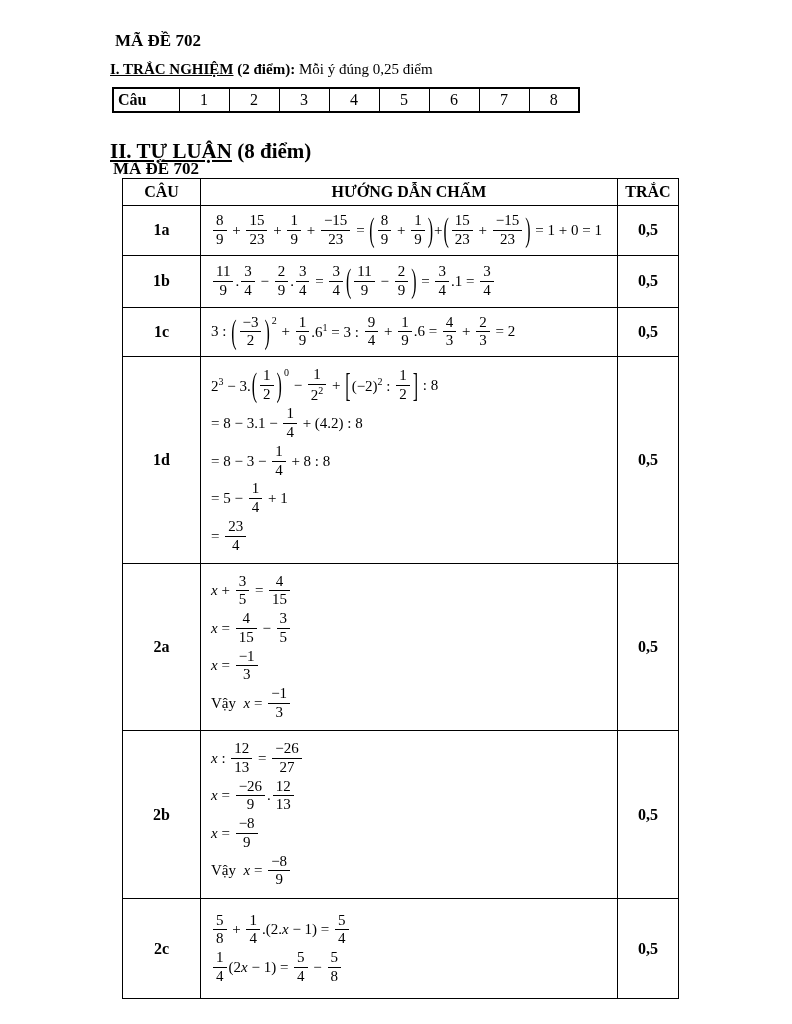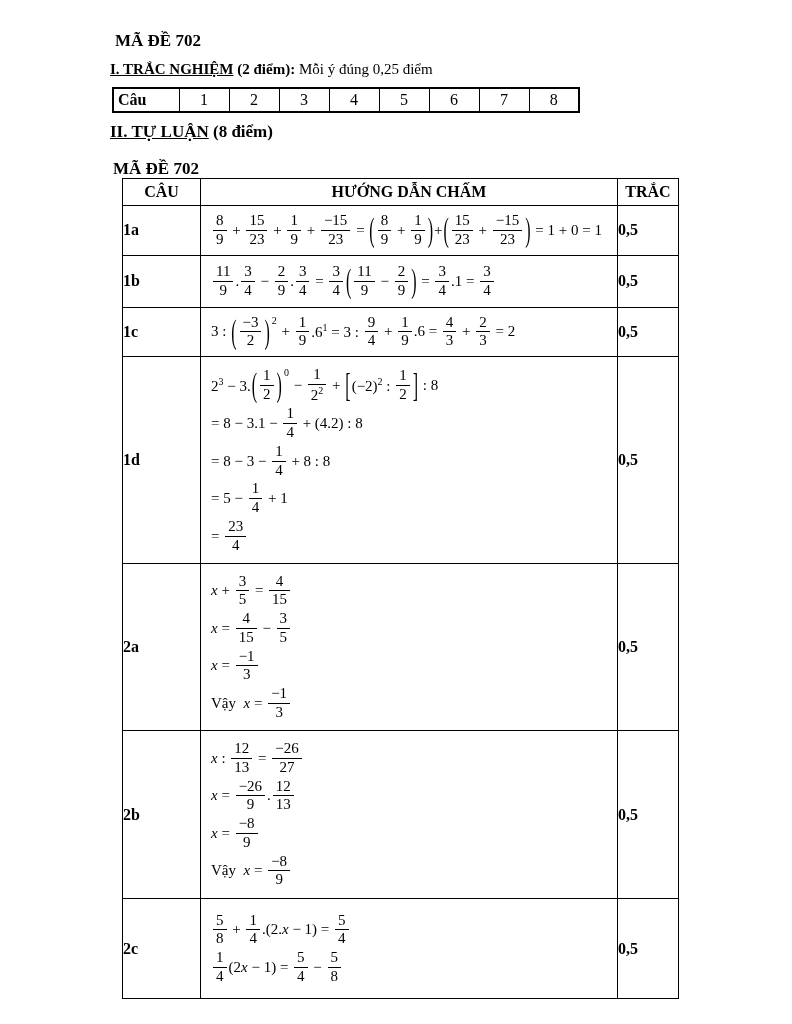--- a/index.html
+++ b/index.html
@@ -6,21 +6,21 @@
   html,body { background:#fff; }
   .page {
     position:relative; width:792px; height:1024px; background:#ffffff;
     font-family:"Liberation Serif", serif; color:#000; overflow:hidden;border-radius:18px;
   }
   .b { font-weight:bold; }
   .u { text-decoration:underline; }
 
   .top-code { position:absolute; left:115px; top:31px; font-size:17px; font-weight:bold; }
   .sec1-head { position:absolute; left:110px; top:61px; font-size:15px; }
-  .sec2-head { position:absolute; left:110px; top:122px; font-size:17px; }
+  .sec2-head { position:absolute; left:110px; top:139px; font-size:21px; }
   .code2 { position:absolute; left:113px; top:159px; font-size:17px; font-weight:bold; }
 
   
   table.mcq {
     position:absolute; left:112px; top:87px;
     border-collapse:collapse; table-layout:fixed;
     font-size:16px; border:2px solid #000;
   }
   table.mcq td { border:1px solid #000; text-align:center; height:24px; padding:0 2px; }
   table.mcq td.lab { width:66px; text-align:left; font-weight:bold; padding-left:4px; }
@@ -28,22 +28,22 @@
 
   
   table.grading {
     position:absolute; left:122px; top:178px;
     border-collapse:collapse; table-layout:fixed;
     font-size:16px; border:1px solid #000;
   }
   table.grading th, table.grading td { border:1px solid #000; vertical-align:middle; }
   table.grading th { height:27px; font-size:16px; font-weight:bold; text-align:center; }
   col.c1 { width:78px; } col.c2 { width:417px; } col.c3 { width:61px; }
-  td.c-cau { font-weight:bold; }
-  td.c-diem { font-weight:bold; }
+  td.c-cau { text-align:center; font-weight:bold; }
+  td.c-diem { text-align:center; font-weight:bold; }
   td.c-hdc { padding:4px 4px 4px 10px; }
 
   #t2 tbody tr:nth-child(1) { height:48px; }
   #t2 tbody tr:nth-child(2) { height:52px; }
   #t2 tbody tr:nth-child(3) { height:48px; }
   #t2 tbody tr:nth-child(4) { height:207px; }
   #t2 tbody tr:nth-child(5) { height:167px; }
   #t2 tbody tr:nth-child(6) { height:168px; }
   #t2 tbody tr:nth-child(7) { height:100px; }
 

